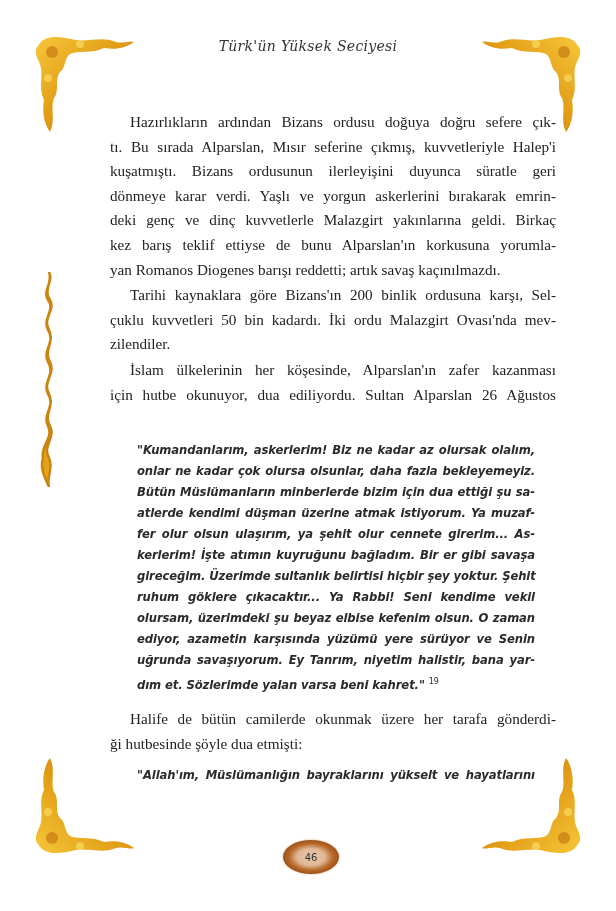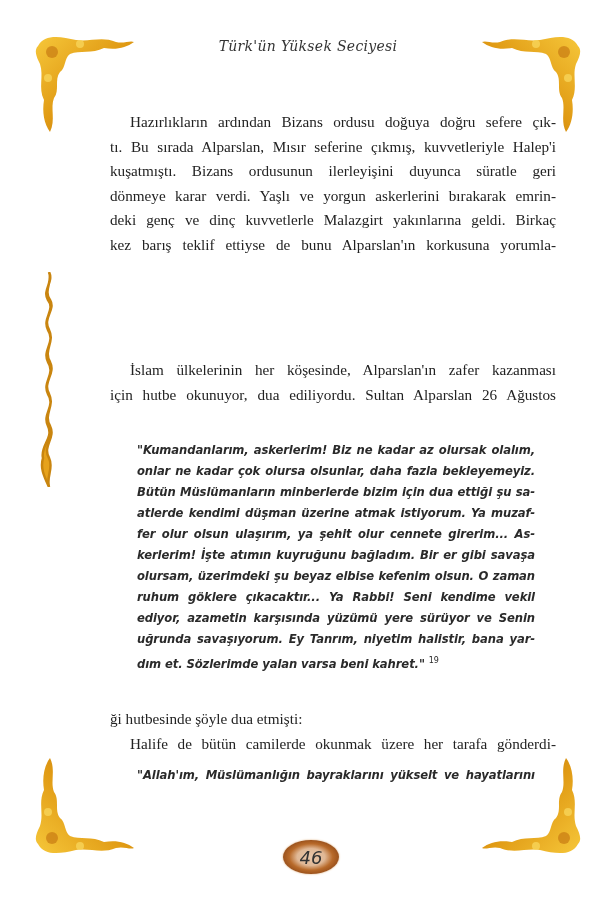--- a/index.html
+++ b/index.html
@@ -32,21 +32,21 @@
 
   .corner { position: absolute; width: 110px; height: 110px; }
   .vine { position: absolute; }
   .pagenum {
     position: absolute; left: 283px; top: 840px; width: 56px; height: 34px; border-radius: 50%;
     background: radial-gradient(ellipse at center, #e8c6a8 0%, #e0b896 35%, #b86a2a 55%, #8a4414 80%, #c77a33 100%);
     box-shadow: 0 0 2px #d9a36a;
     display: flex; align-items: center; justify-content: center;
   }
   .pagenum span {
-    font-family: "DejaVu Sans", sans-serif; font-size: 18px; color: #333; font-style: italic;
+    font-family: "DejaVu Sans", sans-serif; font-size: 10px; color: #333; 
   }
 </style>
 </head>
 <body>
 
 <div class="page">
 
   <svg class="corner" style="left:30px; top:28px;" viewBox="0 0 110 110">
     <defs>
       <linearGradient id="g1" x1="0" y1="0" x2="1" y2="1">
@@ -89,47 +89,56 @@
   <div class="running-head">Türk'ün Yüksek Seciyesi</div>
 
   <div class="body-text" style="top:110px;">
     <div class="para" id="p0">
         <span class="ln first">Hazırlıkların ardından Bizans ordusu doğuya doğru sefere çık-</span>
         <span class="ln">tı. Bu sırada Alparslan, Mısır seferine çıkmış, kuvvetleriyle Halep'i</span>
         <span class="ln">kuşatmıştı. Bizans ordusunun ilerleyişini duyunca süratle geri</span>
         <span class="ln">dönmeye karar verdi. Yaşlı ve yorgun askerlerini bırakarak emrin-</span>
         <span class="ln">deki genç ve dinç kuvvetlerle Malazgirt yakınlarına geldi. Birkaç</span>
         <span class="ln">kez barış teklif ettiyse de bunu Alparslan'ın korkusuna yorumla-</span>
+        <span class="ln last">yan Romanos Diogenes barışı reddetti; artık savaş kaçınılmazdı.</span>
+      </div>
+  </div>
+  <div class="body-text" style="top:283px;">
+    <div class="para" id="p1">
+        <span class="ln first">Tarihi kaynaklara göre Bizans'ın 200 binlik ordusuna karşı, Sel-</span>
+        <span class="ln">çuklu kuvvetleri 50 bin kadardı. İki ordu Malazgirt Ovası'nda mev-</span>
+        <span class="ln last">zilendiler.</span>
       </div>
   </div>
   <div class="body-text" style="top:358px;">
     <div class="para" id="p2">
         <span class="ln first">İslam ülkelerinin her köşesinde, Alparslan'ın zafer kazanması</span>
         <span class="ln">için hutbe okunuyor, dua ediliyordu. Sultan Alparslan 26 Ağustos</span>
       </div>
   </div>
 
   <div class="quote" style="top:440px;" id="q1">
       <span class="ln">"Kumandanlarım, askerlerim! Biz ne kadar az olursak olalım,</span>
       <span class="ln">onlar ne kadar çok olursa olsunlar, daha fazla bekleyemeyiz.</span>
       <span class="ln">Bütün Müslümanların minberlerde bizim için dua ettiği şu sa-</span>
       <span class="ln">atlerde kendimi düşman üzerine atmak istiyorum. Ya muzaf-</span>
       <span class="ln">fer olur olsun ulaşırım, ya şehit olur cennete girerim... As-</span>
       <span class="ln">kerlerim! İşte atımın kuyruğunu bağladım. Bir er gibi savaşa</span>
+      <span class="ln">gireceğim. Üzerimde sultanlık belirtisi hiçbir şey yoktur. Şehit</span>
+      <span class="ln">ruhum göklere çıkacaktır... Ya Rabbi! Seni kendime vekil</span>
       <span class="ln">olursam, üzerimdeki şu beyaz elbise kefenim olsun. O zaman</span>
-      <span class="ln">ruhum göklere çıkacaktır... Ya Rabbi! Seni kendime vekil</span>
       <span class="ln">ediyor, azametin karşısında yüzümü yere sürüyor ve Senin</span>
       <span class="ln">uğrunda savaşıyorum. Ey Tanrım, niyetim halistir, bana yar-</span>
       <span class="ln last">dım et. Sözlerimde yalan varsa beni kahret." <sup class="fn">19</sup></span>
     </div>
 
   <div class="body-text" style="top:707px;">
     <div class="para" id="p3">
+        <span class="ln first">Halife de bütün camilerde okunmak üzere her tarafa gönderdi-</span>
         <span class="ln last">ği hutbesinde şöyle dua etmişti:</span>
-        <span class="ln first">Halife de bütün camilerde okunmak üzere her tarafa gönderdi-</span>
       </div>
   </div>
 
   <div class="quote" style="top:765px;" id="q2">
       <span class="ln">"Allah'ım, Müslümanlığın bayraklarını yükselt ve hayatlarını</span>
     </div>
 
   <div class="pagenum">
     <span>46</span>
   </div>

